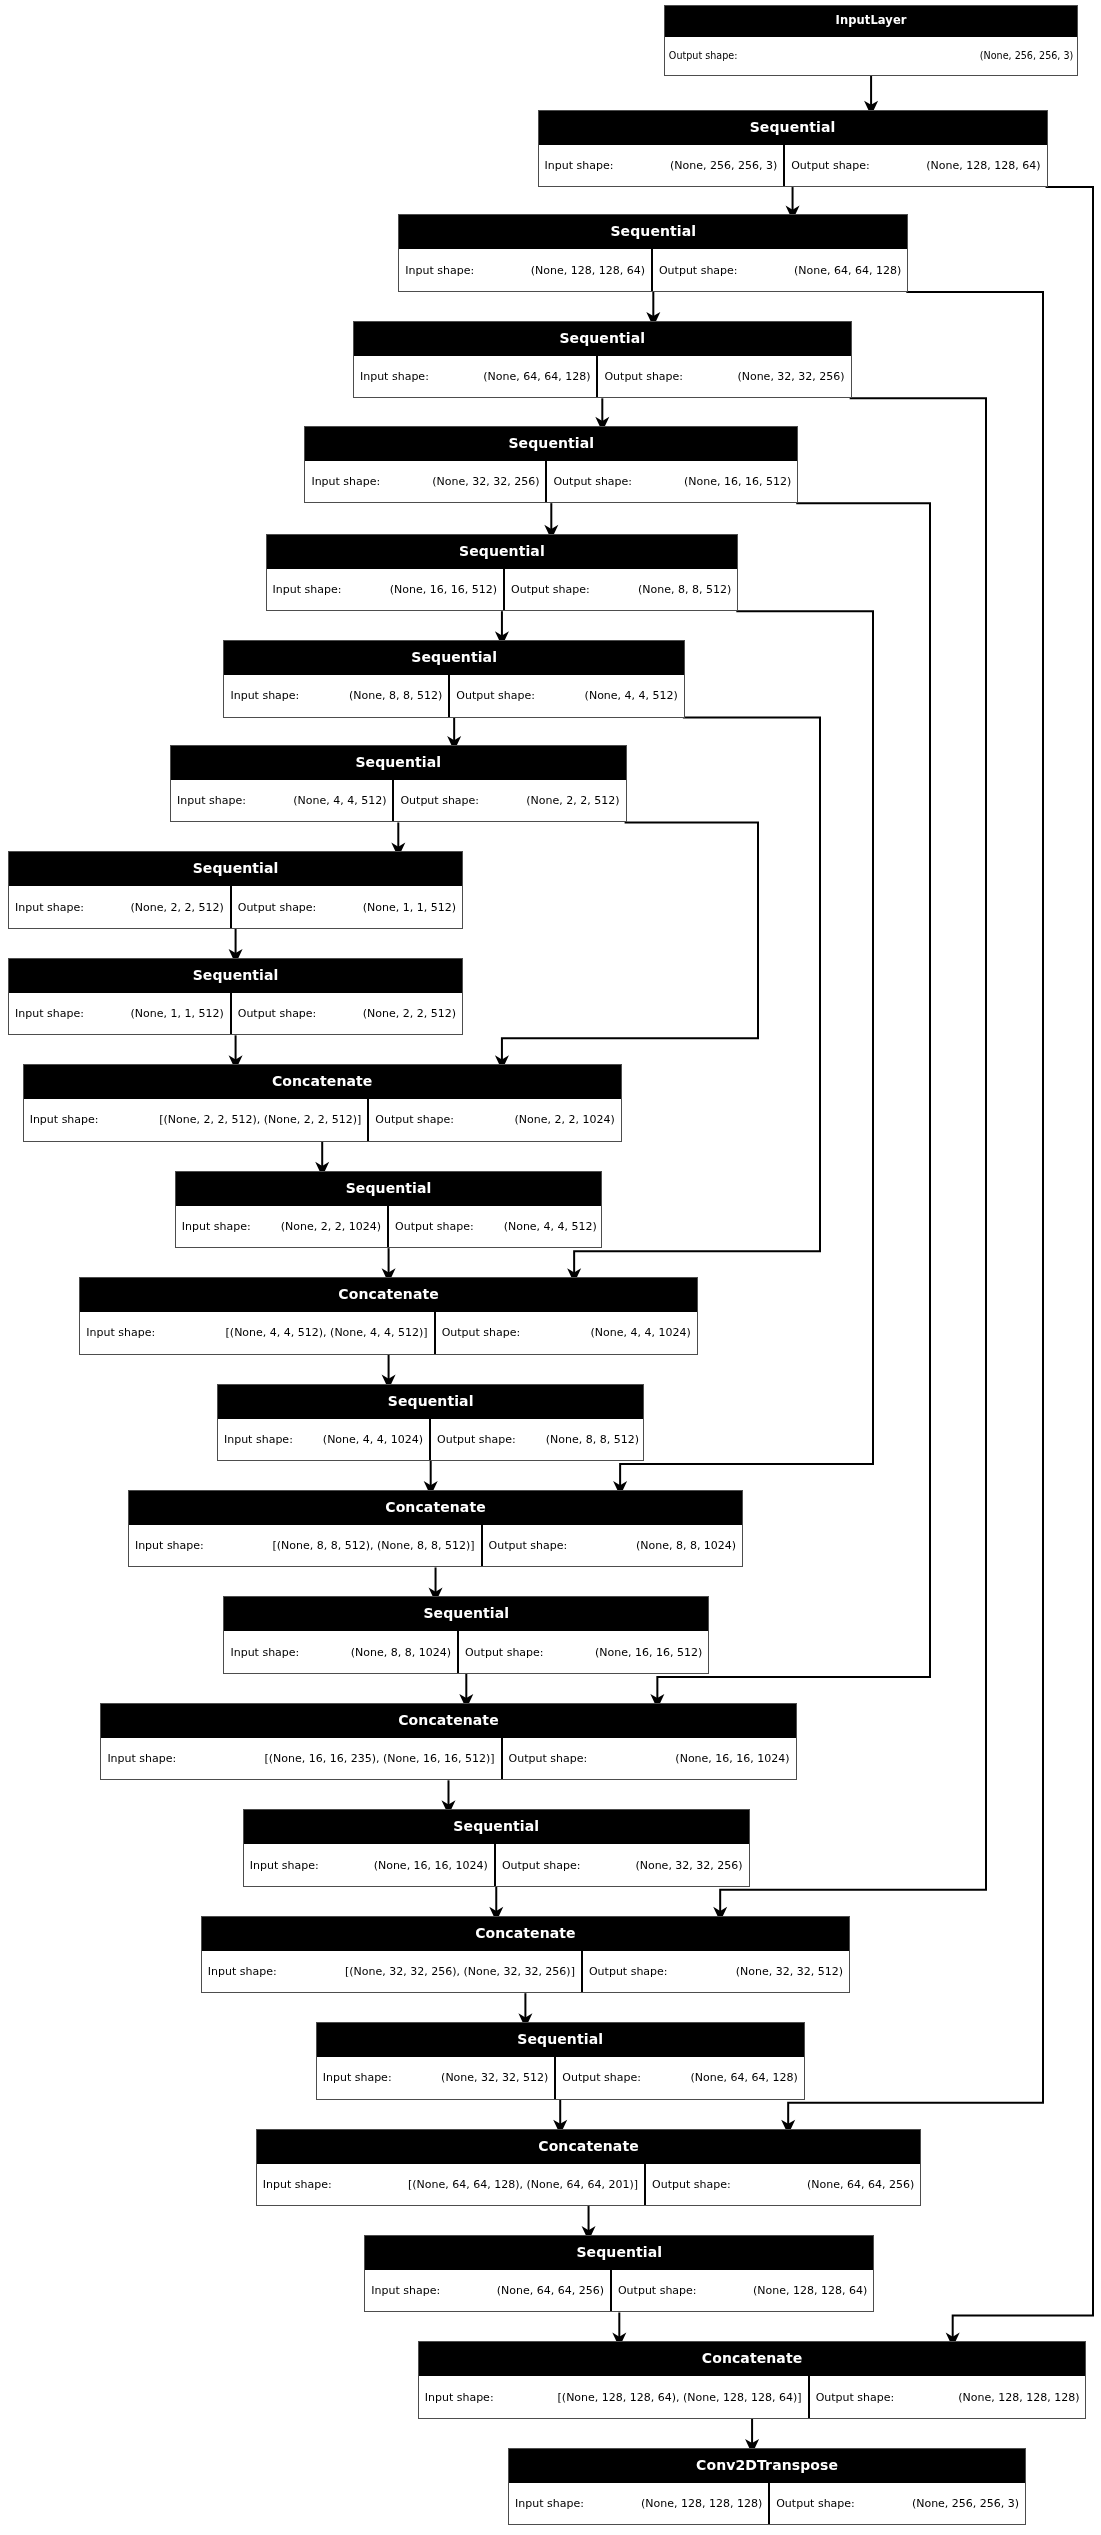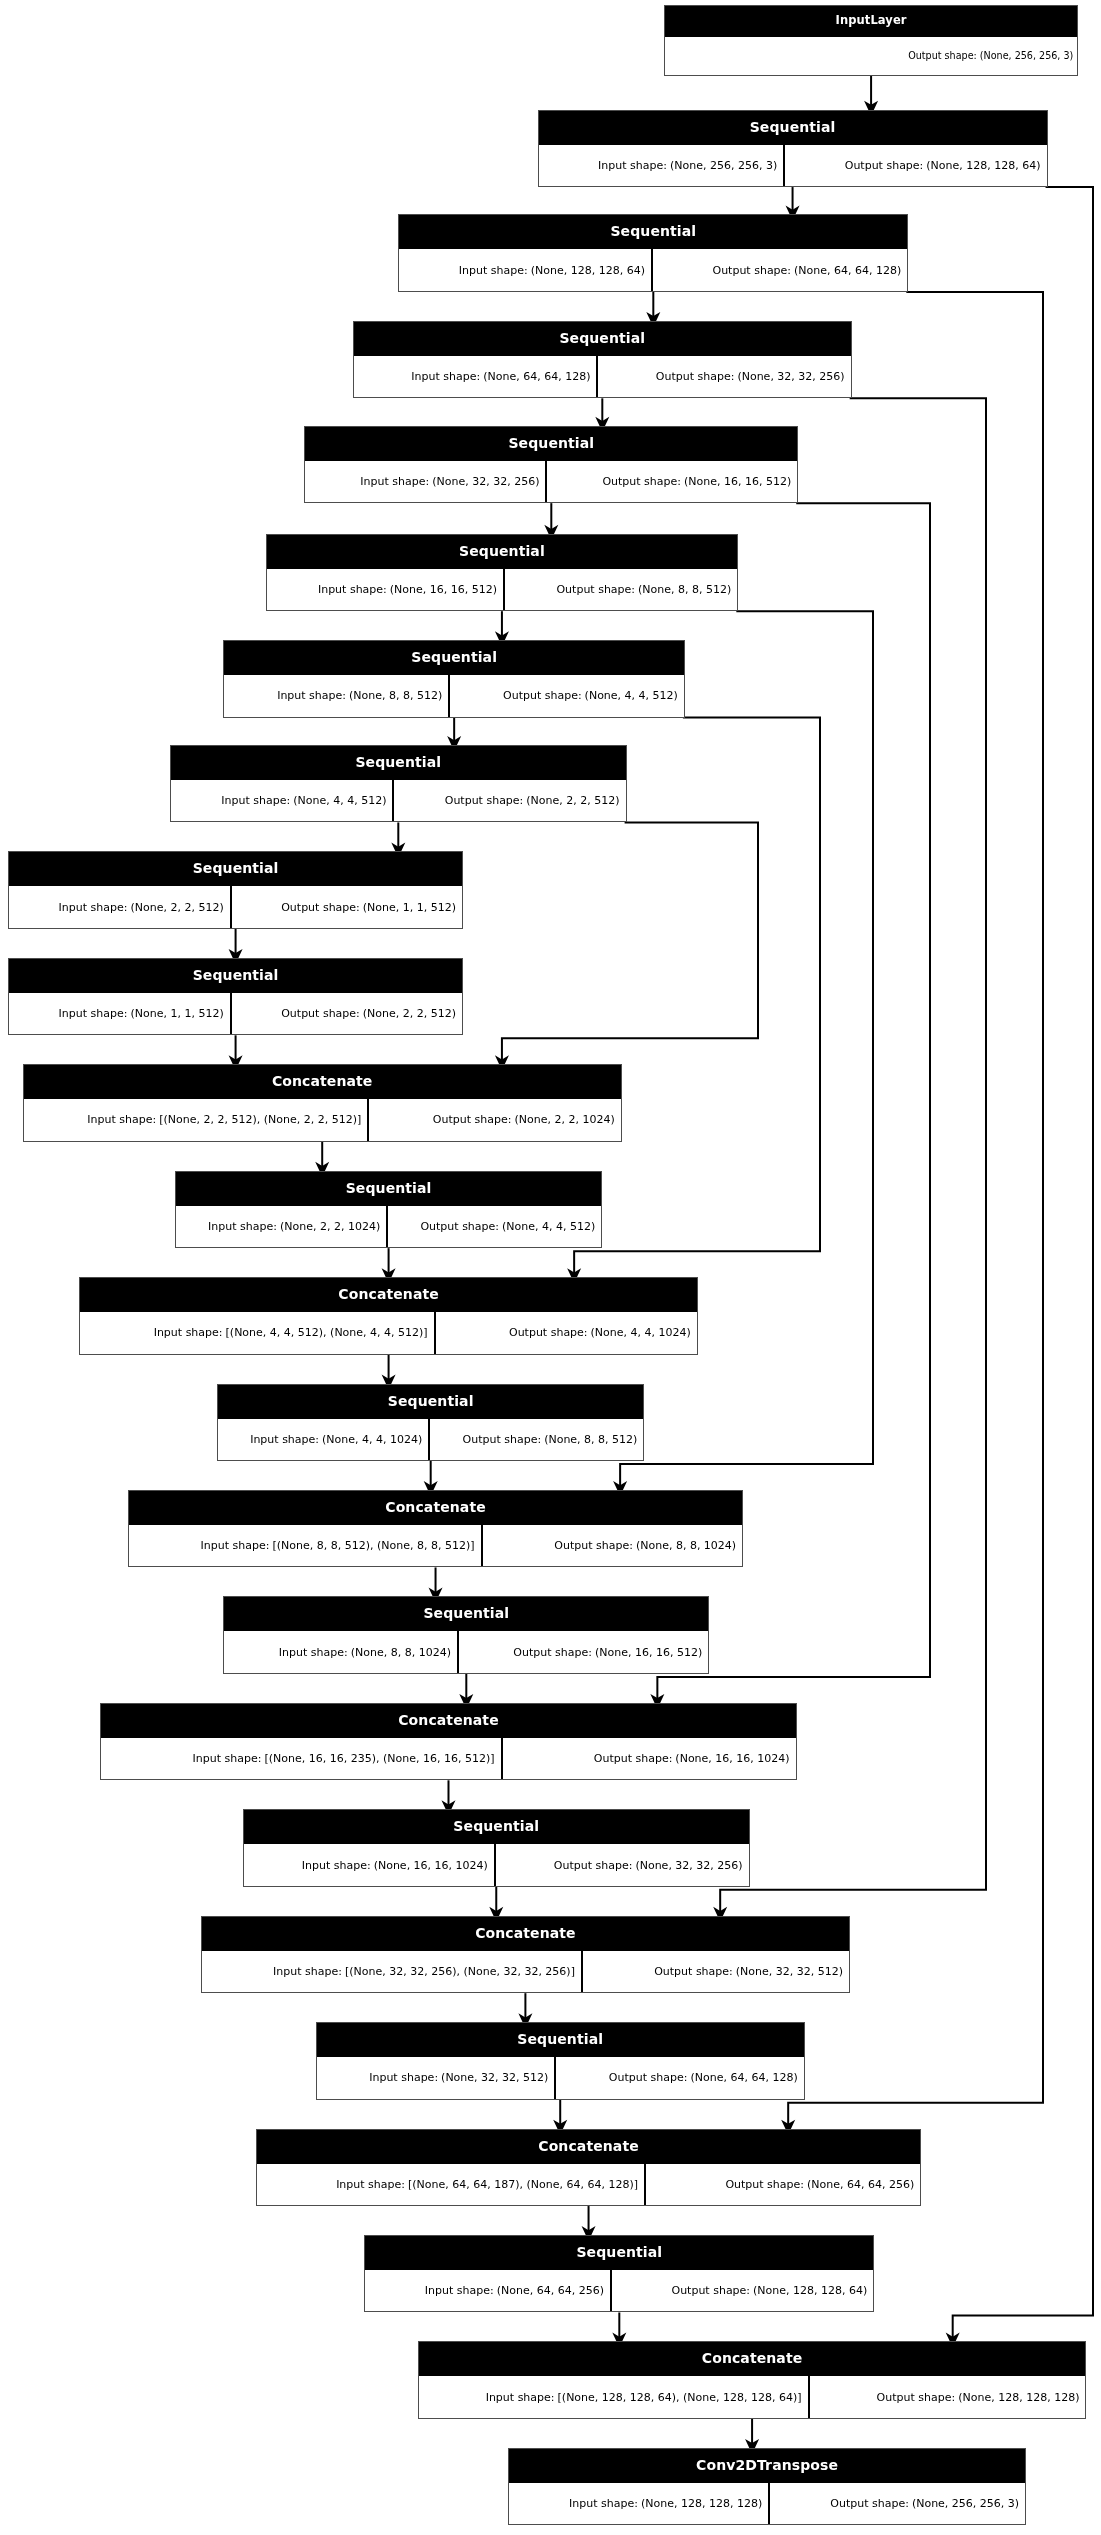--- a/index.html
+++ b/index.html
@@ -51,26 +51,27 @@
     display: flex;
     flex-direction: row;
     background: #ffffff;
     flex: 1;
     border-top: 1px solid #000000;
   }
   .node-cell {
     flex: 1 1 auto;
     display: flex;
     align-items: center;
-    justify-content: flex-end;
+    justify-content: space-between;
     font-size: 11px;
     color: #000000;
     white-space: nowrap;
     padding: 4px 6px;
     line-height: 1;
+    gap: 27px;
   }
   .node-cell + .node-cell {
     border-left: 2px solid #000000;
   }
   .node-cell .lbl { font-weight: normal; }
   .node-cell .val { font-weight: normal; margin-left: 3px; }
   .node.single .node-body .node-cell { flex: 1 1 100%; }
 
   
   .tiny .node-cell { font-size: 9.6px; padding: 3px 4px; }
@@ -374,21 +375,21 @@
             <span class="lbl">Output shape:</span>
             <span class="val">(None, 64, 64, 128)</span>
           </div>
         </div>
       </div>
       <div class="node" style="left: 255.821px; top: 2128.63px; width: 665.457px; height: 77.4046px;">
         <div class="node-title">Concatenate</div>
         <div class="node-body">
           <div class="node-cell">
             <span class="lbl">Input shape:</span>
-            <span class="val">[(None, 64, 64, 187), (None, 64, 64, 128)]</span>
+            <span class="val">[(None, 64, 64, 128), (None, 64, 64, 201)]</span>
           </div>
           <div class="node-cell">
             <span class="lbl">Output shape:</span>
             <span class="val">(None, 64, 64, 256)</span>
           </div>
         </div>
       </div>
       <div class="node" style="left: 364.301px; top: 2235.06px; width: 510.022px; height: 77.4046px;">
         <div class="node-title">Sequential</div>
         <div class="node-body">

